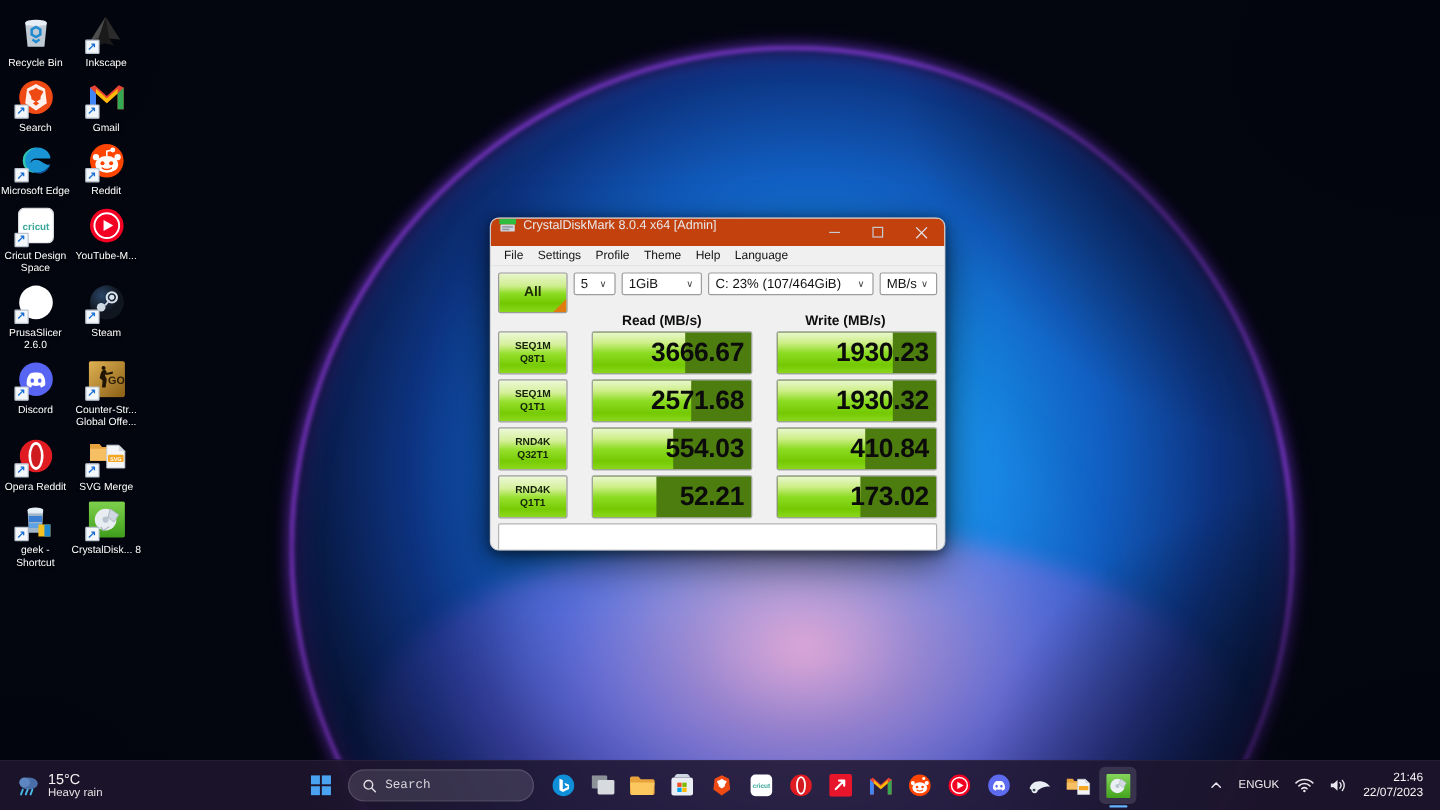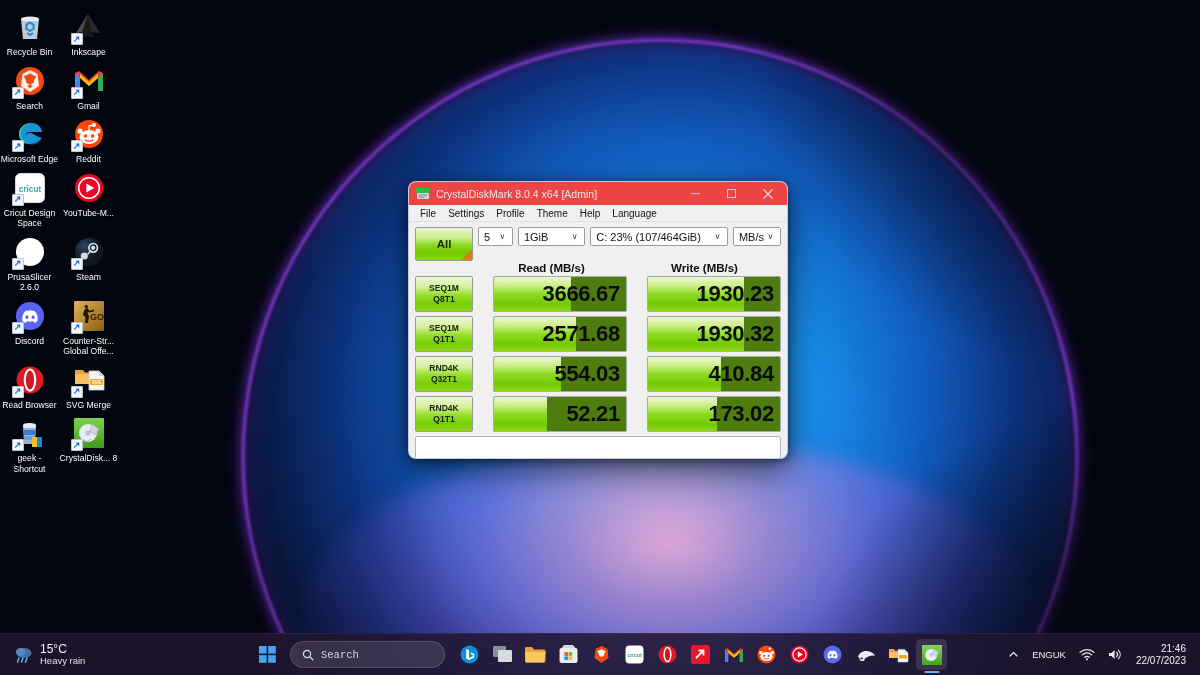--- a/index.html
+++ b/index.html
@@ -128,22 +128,22 @@
     left:408px; top:181px;
     width:380px; height:278px;
     border-radius:8px;
     background:#f0f0f0;
     box-shadow:0 10px 34px rgba(0,0,0,0.62), 0 2px 9px rgba(0,0,0,0.45);
     overflow:hidden;
     border:1px solid rgba(120,130,150,0.35);
   }
   #cdm-titlebar {
     height:23px;
-    background:#ef4444;
-    display:flex; align-items:center;
+    background:#c2410c;
+    display:flex; align-items:flex-start;
     position:relative;
   }
   .title-ico {
     width:14px; height:12px; margin-left:7px; margin-right:6px;
     position:relative;
   }
   .title-text {
     font-size:10.5px; color:#e8e9ec;
     font-family:"Liberation Sans", sans-serif;
   }
@@ -512,21 +512,21 @@
     <div class="icon-row">
       <div class="desk-icon">
         <div class="icon-art">
           <svg width="30" height="30" viewBox="0 0 30 30">
       <ellipse cx="15" cy="15" rx="13.5" ry="13.5" fill="#e01c22"></ellipse>
       <ellipse cx="15" cy="15" rx="6.3" ry="11.6" fill="#fff"></ellipse>
       <ellipse cx="15" cy="15" rx="4.1" ry="9.4" fill="#cf1a20"></ellipse>
     </svg>
           <span class="shortcut-arrow">↗</span>
         </div>
-        <div class="icon-label">Read Browser</div>
+        <div class="icon-label">Opera Reddit</div>
       </div>
       <div class="desk-icon">
         <div class="icon-art">
           <svg width="32" height="28" viewBox="0 0 32 28">
       <path d="M2 4 L10 4 L12 6.5 L21 6.5 L21 18 L2 18 Z" fill="#e8a33d"></path>
       <path d="M2 8 L21 8 L19 18 L2 18 Z" fill="#f6bf63"></path>
       <path d="M16 5 L26 5 L31 10 L31 24 L16 24 Z" fill="#f4f6f8" stroke="#c6ccd3" stroke-width="0.8"></path>
       <path d="M26 5 L31 10 L26 10 Z" fill="#d2d8de"></path>
       <rect x="17" y="13" width="13" height="6" rx="1" fill="#f5a623"></rect>
       <text x="23.5" y="17.8" text-anchor="middle" font-family="Liberation Sans, sans-serif" font-size="4.6" font-weight="bold" fill="#fff">SVG</text>

